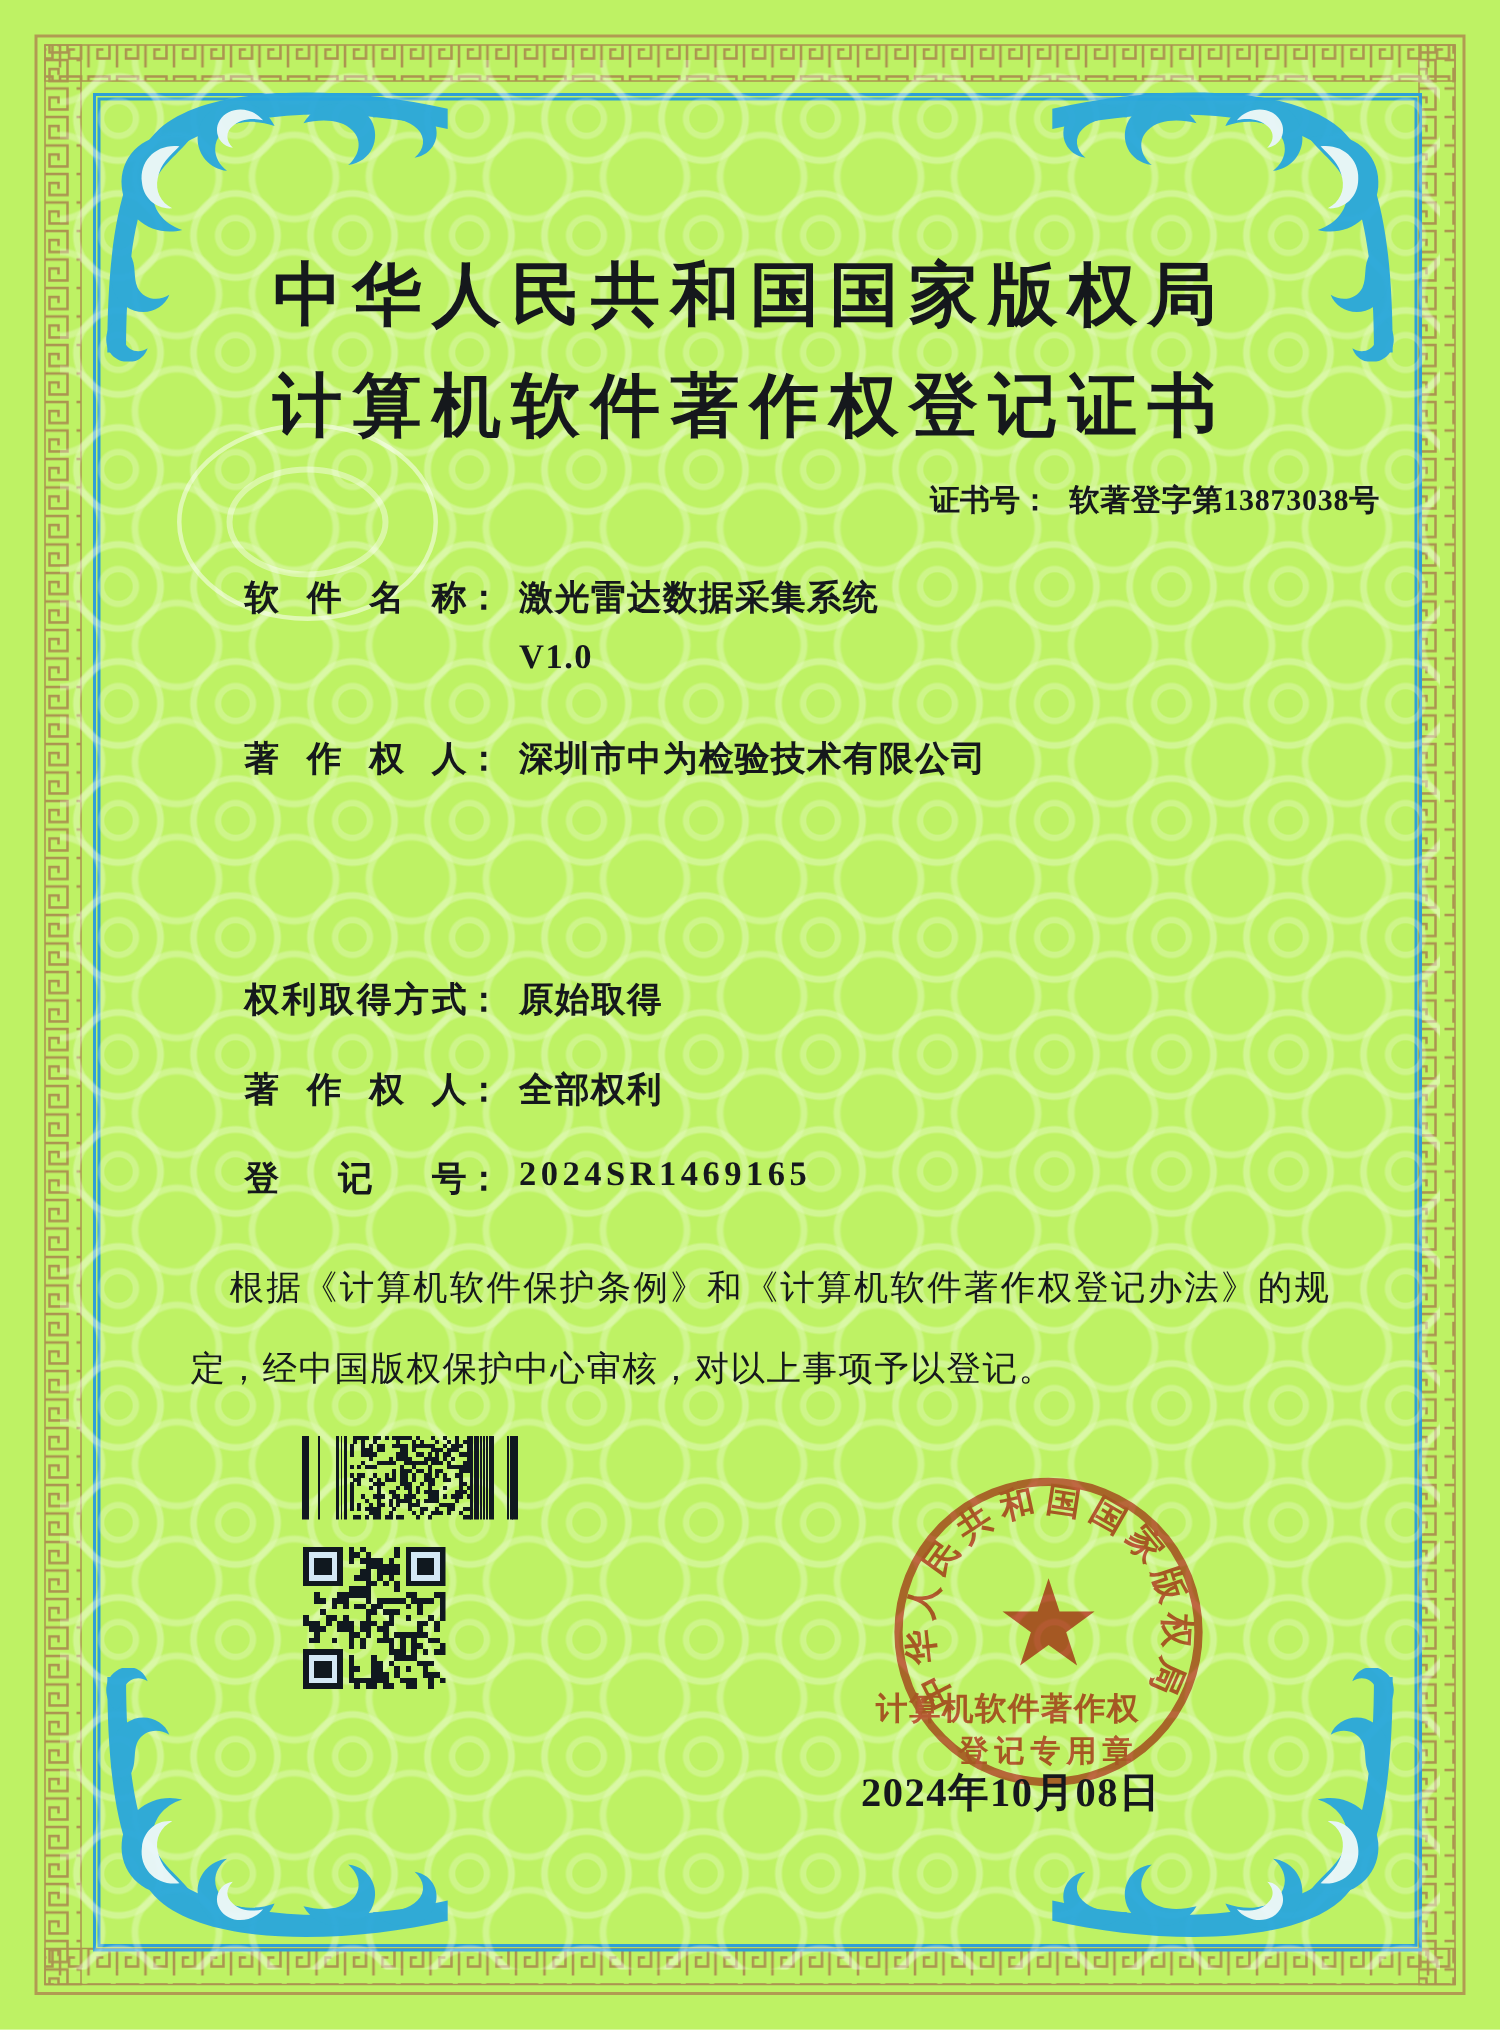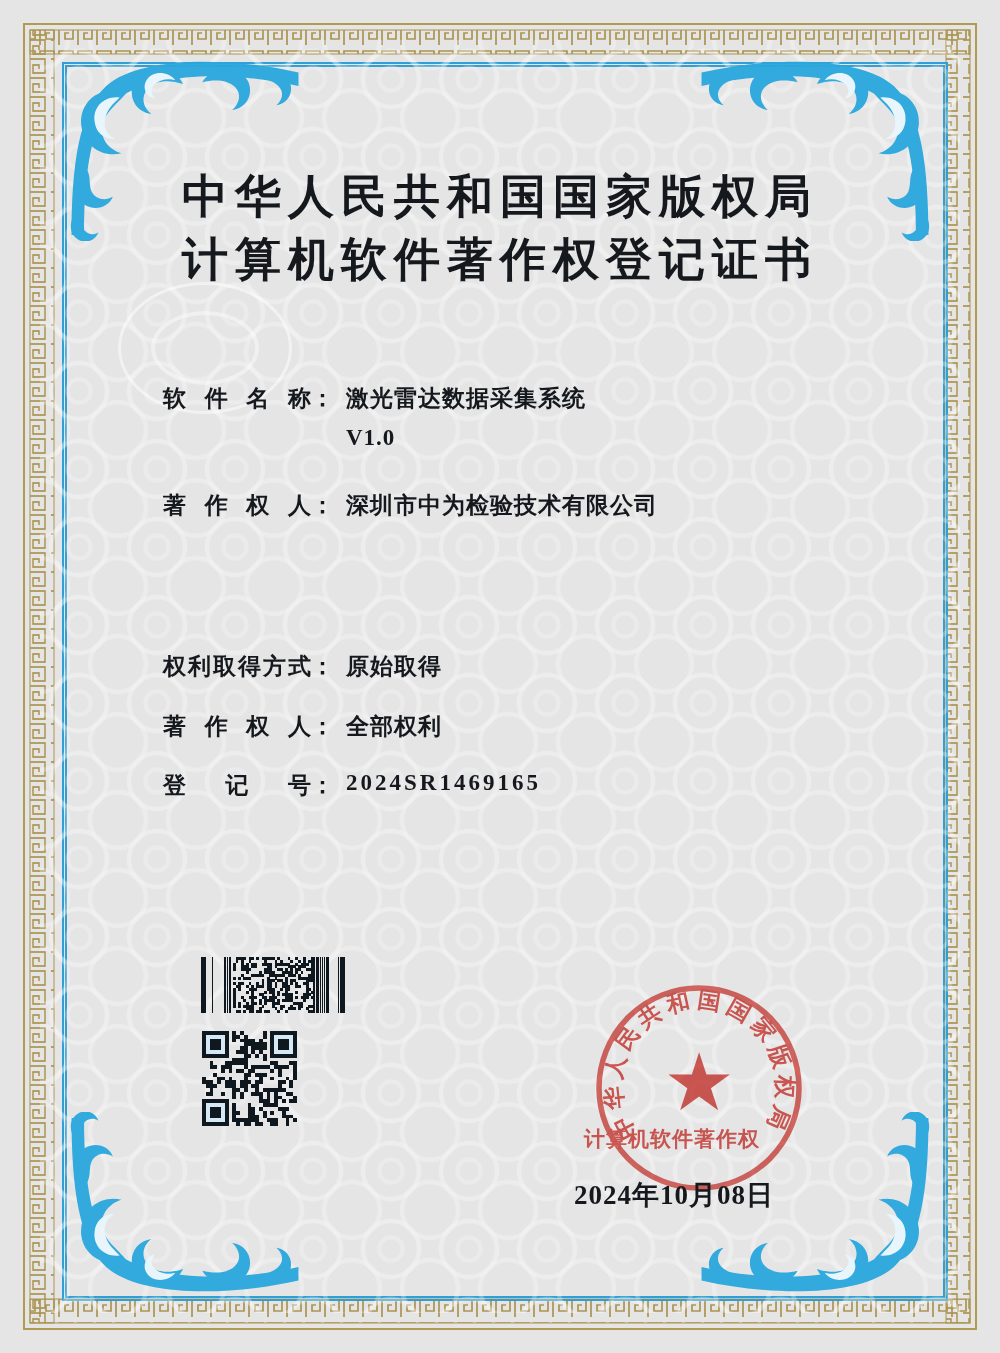--- a/index.html
+++ b/index.html
@@ -1,17 +1,17 @@
 <!DOCTYPE html>
 <html><head>
 <meta charset="utf-8">
 <style>
   html,body{margin:0;padding:0;}
   body{width:1000px;height:1353px;font-family:"Liberation Serif","DejaVu Serif",serif;}
-  .page{position:relative;width:1000px;height:1353px;background:#e5e5e5;overflow:hidden;color:#15181c;}
+  .page{position:relative;width:1000px;height:1353px;background:#bef264;overflow:hidden;color:#15181c;}
 
   
   .gold-line{position:absolute;inset:23px;border:2px solid #b19b52;pointer-events:none;}
   .meander{position:absolute;left:0;top:0;pointer-events:none;}
   .blue-border{position:absolute;left:62px;top:62px;width:876px;height:1229px;border:5px double #2f9fd6;pointer-events:none;}
 
   .watermark{position:absolute;inset:40px;opacity:.55;pointer-events:none;
     background-image:
       radial-gradient(circle, rgba(255,255,255,0) 25px, rgba(255,255,255,.55) 26.5px, rgba(255,255,255,.55) 29.5px, rgba(255,255,255,0) 31px),
       radial-gradient(circle, rgba(255,255,255,0) 9px, rgba(255,255,255,.45) 10px, rgba(255,255,255,.45) 13px, rgba(255,255,255,0) 14.5px),
@@ -27,21 +27,21 @@
 
   .emboss{position:absolute;left:118px;top:282px;width:168px;height:126px;border-radius:50%;
     border:3px solid rgba(255,255,255,.5);pointer-events:none;}
   .emboss::after{content:"";position:absolute;left:30px;top:26px;right:30px;bottom:26px;
     border-radius:50%;border:4px solid rgba(255,255,255,.42);}
 
   
   .title{position:absolute;left:0;width:100%;text-align:center;font-weight:900;
     font-size:46px;letter-spacing:7px;white-space:nowrap;}
   .title.l1{top:166px;}
-  .title.l2{top:229px;}
+  .title.l2{top:240px;}
 
   .certno{position:absolute;left:620px;top:320px;font-size:20px;font-weight:700;white-space:nowrap;}
   .certno .cv{margin-left:13px;letter-spacing:.5px;}
 
   .row{position:absolute;left:127px;font-size:23px;font-weight:700;white-space:nowrap;margin-left:36px;}
   .row .lbl{display:inline-block;width:148px;text-align:justify;text-align-last:justify;vertical-align:top;}
   .row .val{position:absolute;left:183px;top:0;letter-spacing:1px;}
   .row .val2{display:block;margin-top:11px;letter-spacing:1px;}
   .row .val2:empty{display:none;}
   .row.num .val{letter-spacing:3px;}
@@ -112,20 +112,23 @@
     </svg>
   <svg class="corner br" viewBox="0 0 260 190">
       <use href="#flourish"></use>
     </svg>
 
   <div class="emboss"></div>
 
   <div class="title l1">中华人民共和国国家版权局</div>
   <div class="title l2">计算机软件著作权登记证书</div>
 
+  <div class="certno">
+    <span>证书号：</span><span class="cv">软著登字第13873038号</span>
+  </div>
 
   <div class="row" style="top:383px">
     <span class="lbl">软件名称</span><span>：</span>
     <span class="val"><span>激光雷达数据采集系统</span><span class="val2">V1.0</span></span>
   </div>
   <div class="row" style="top:490px">
     <span class="lbl">著作权人</span><span>：</span>
     <span class="val">深圳市中为检验技术有限公司</span>
   </div>
   <div class="row" style="top:651px">
@@ -134,20 +137,21 @@
   </div>
   <div class="row" style="top:711px">
     <span class="lbl">著作权人</span><span>：</span>
     <span class="val">全部权利</span>
   </div>
   <div class="row num" style="top:770px">
     <span class="lbl">登记号</span><span>：</span>
     <span class="val">2024SR1469165</span>
   </div>
 
+  <div class="statement">根据《计算机软件保护条例》和《计算机软件著作权登记办法》的规定，经中国版权保护中心审核，对以上事项予以登记。</div>
 
   <svg class="barcode" viewBox="0 0 145 56" preserveAspectRatio="none" shape-rendering="crispEdges">
     <g id="barcode-bars" fill="#10181f">
         <rect x="0" y="0" width="5" height="56"></rect>
         <rect x="11" y="0" width="1" height="56"></rect>
         <rect x="23" y="0" width="2" height="56"></rect>
         <rect x="26" y="0" width="1" height="56"></rect>
         <rect x="28" y="0" width="2" height="56"></rect>
         <rect x="32.0" y="5.6" width="2.7" height="2.9"></rect>
         <rect x="32.0" y="8.4" width="2.7" height="2.9"></rect>
@@ -683,17 +687,18 @@
   <div class="seal">
     <svg width="230" height="230" viewBox="0 0 230 230">
       <circle cx="115" cy="115" r="100" fill="none" stroke="#da4f49" stroke-width="5.5" opacity=".92"></circle>
       <path id="sealArc" d="M59.8,168.2 A78,78 0 1 1 170.2,168.2" fill="none"></path>
       <text font-size="23" font-weight="700" fill="#da4f49" letter-spacing="5.5" font-family="'Liberation Serif','DejaVu Serif',serif">
         <textPath href="#sealArc" startOffset="10">中华人民共和国国家版权局</textPath>
       </text>
     </svg>
     <span class="star">★</span>
     <span class="cap1">计算机软件著作权</span>
+    <span class="cap2">登记专用章</span>
   </div>
 
   <div class="date">2024年10月08日</div>
 
 </div>
 
 </body></html>

